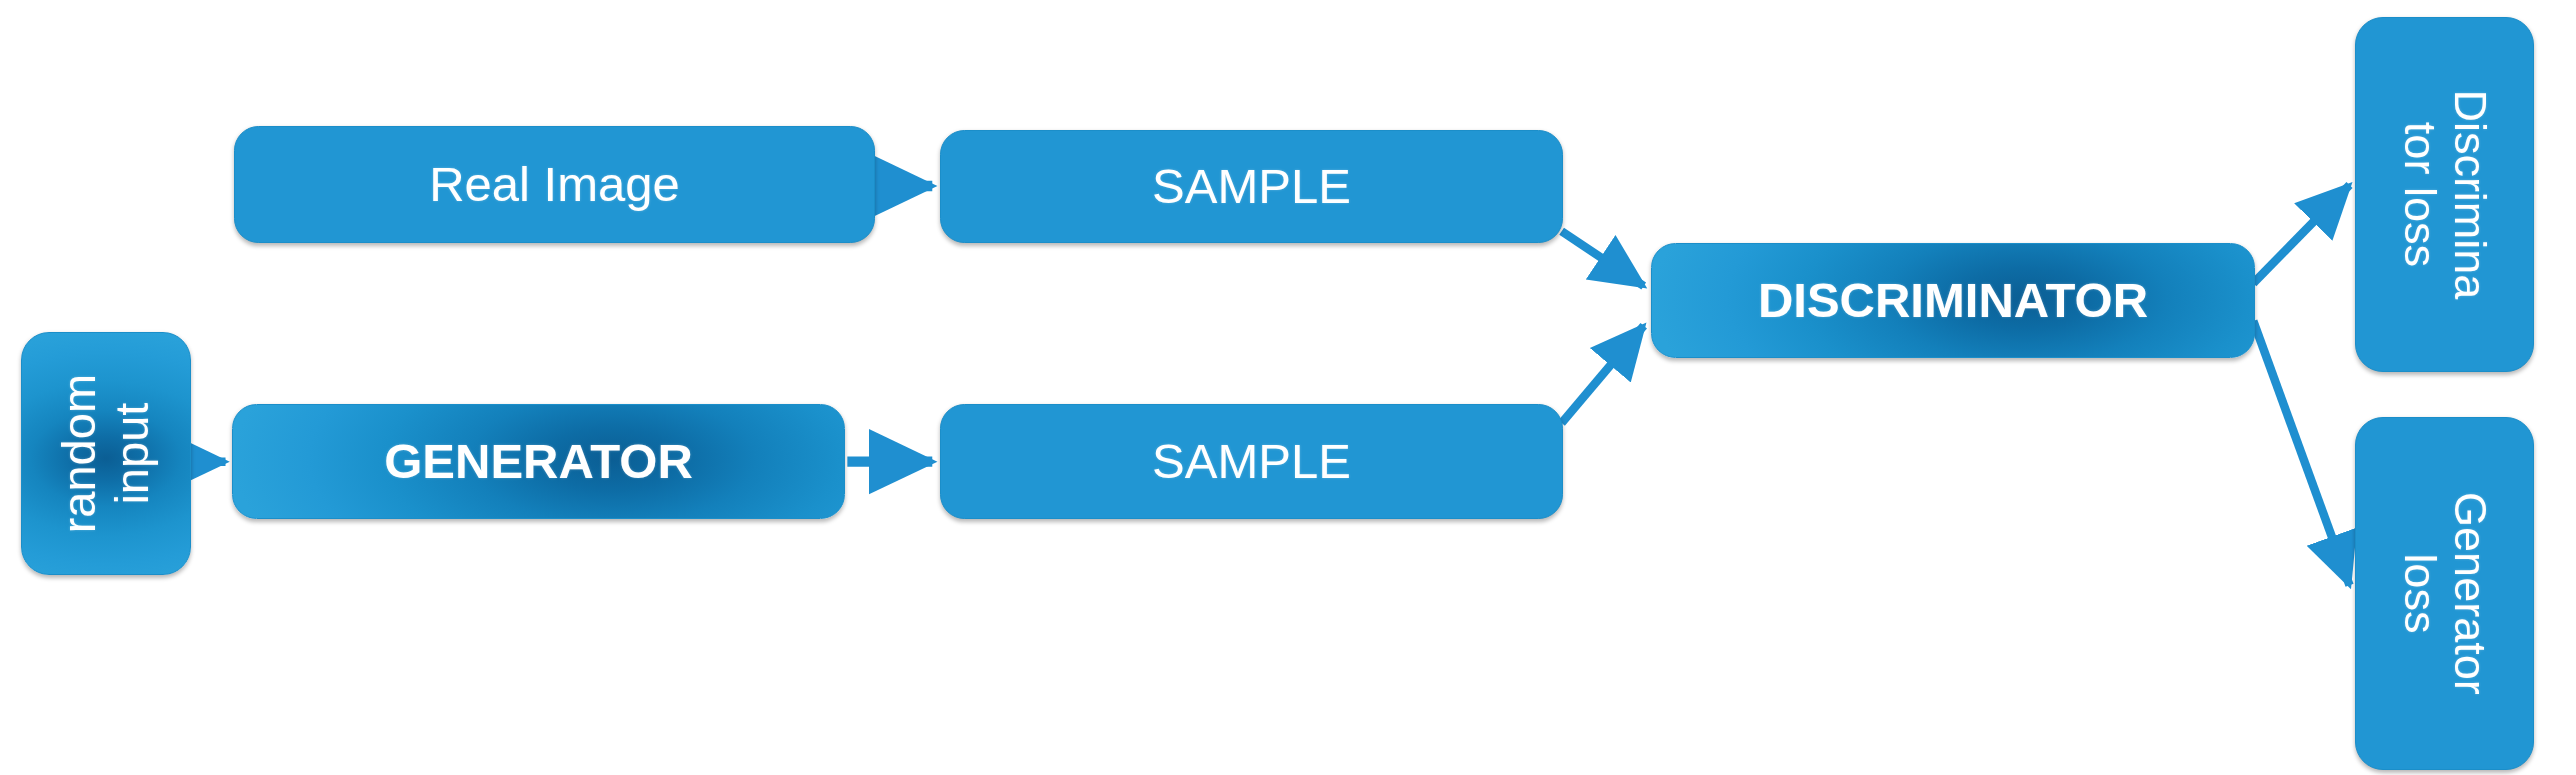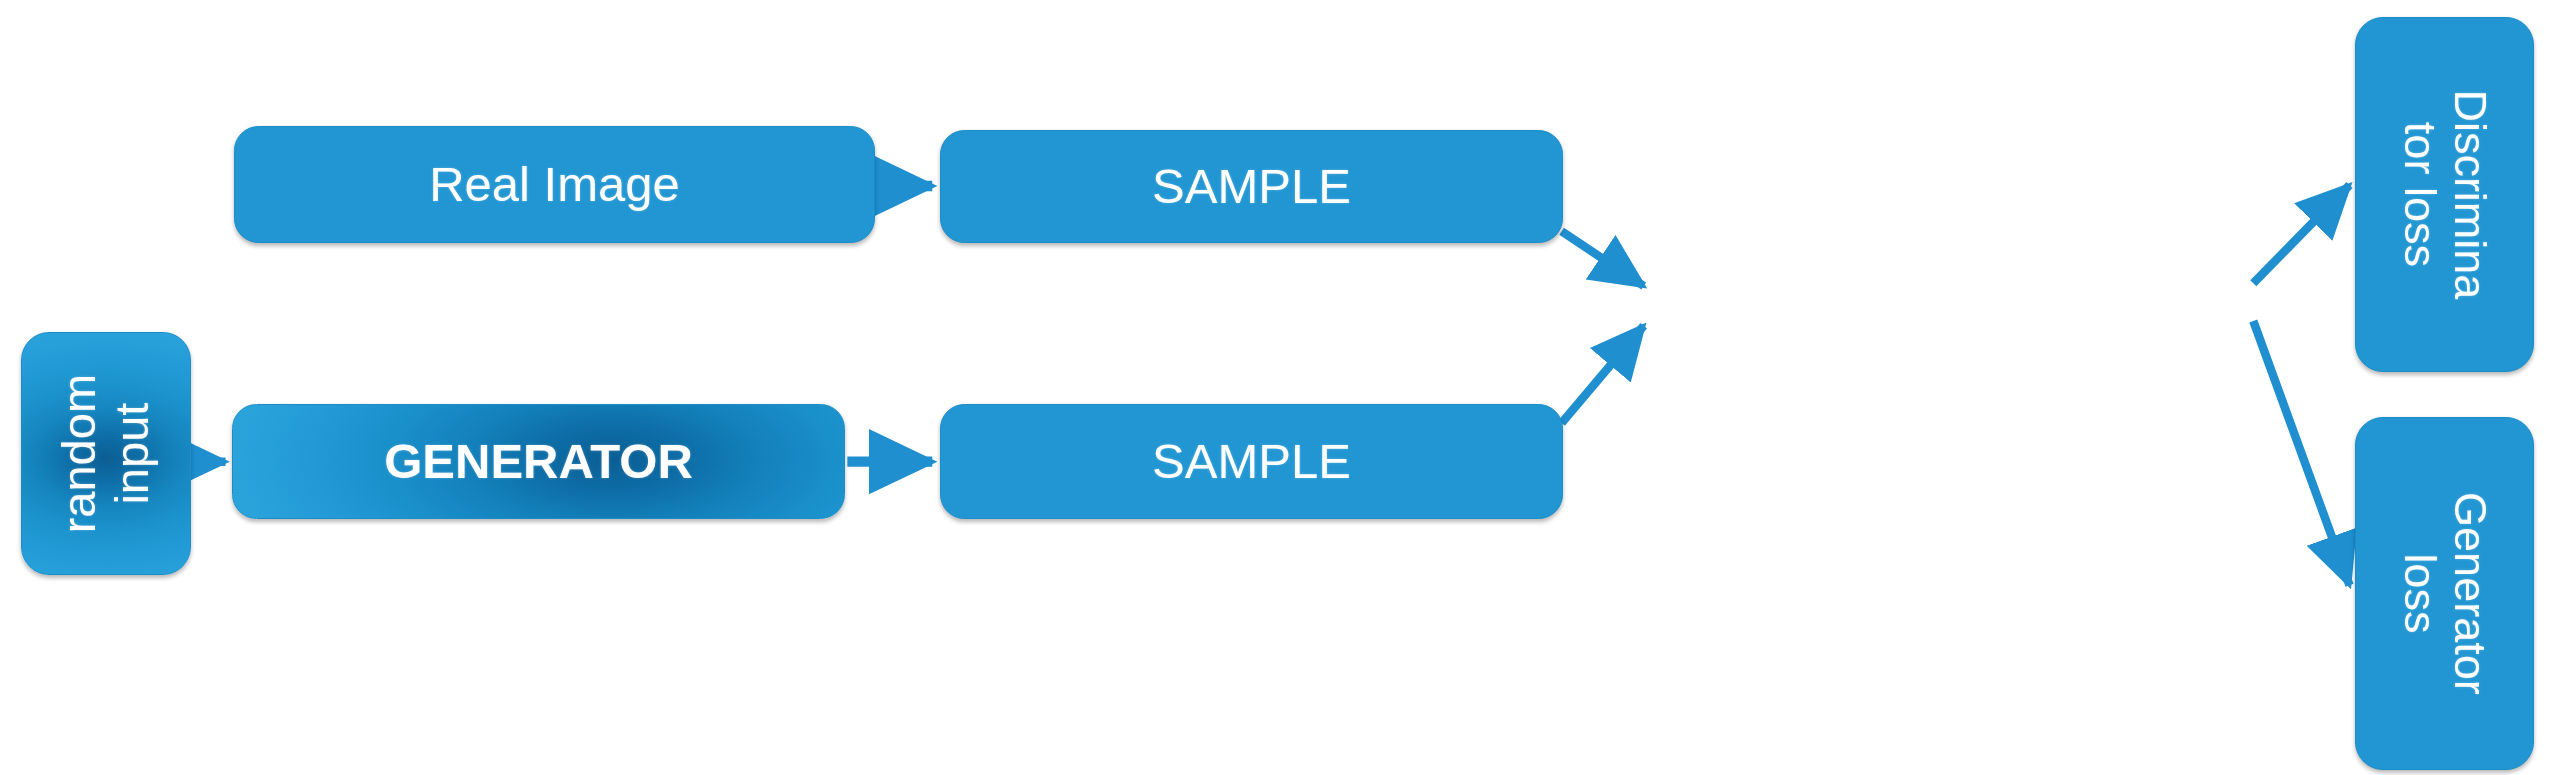--- a/index.html
+++ b/index.html
@@ -136,20 +136,23 @@
   </div>
 
   <div class="node flat" style="left:940px; top:130px; width:623px; height:113px;">
     <span class="label t-regular" style="font-size:49px;">SAMPLE</span>
   </div>
 
   <div class="node flat" style="left:940px; top:404px; width:623px; height:115px;">
     <span class="label t-regular" style="font-size:49px;">SAMPLE</span>
   </div>
 
+  <div class="node grad-wide" style="left:1651px; top:243px; width:604px; height:115px;">
+    <span class="label t-bold" style="font-size:49px;">DISCRIMINATOR</span>
+  </div>
 
   <div class="node flat" style="left:2355px; top:17px; width:179px; height:355px; border-radius:28px;">
     <span class="label rot-cw t-regular" style="font-size:45px;">Discrimina
 tor loss</span>
   </div>
 
   <div class="node flat" style="left:2355px; top:417px; width:179px; height:353px; border-radius:28px;">
     <span class="label rot-cw t-regular" style="font-size:45px;">Generator
 loss</span>
   </div>

